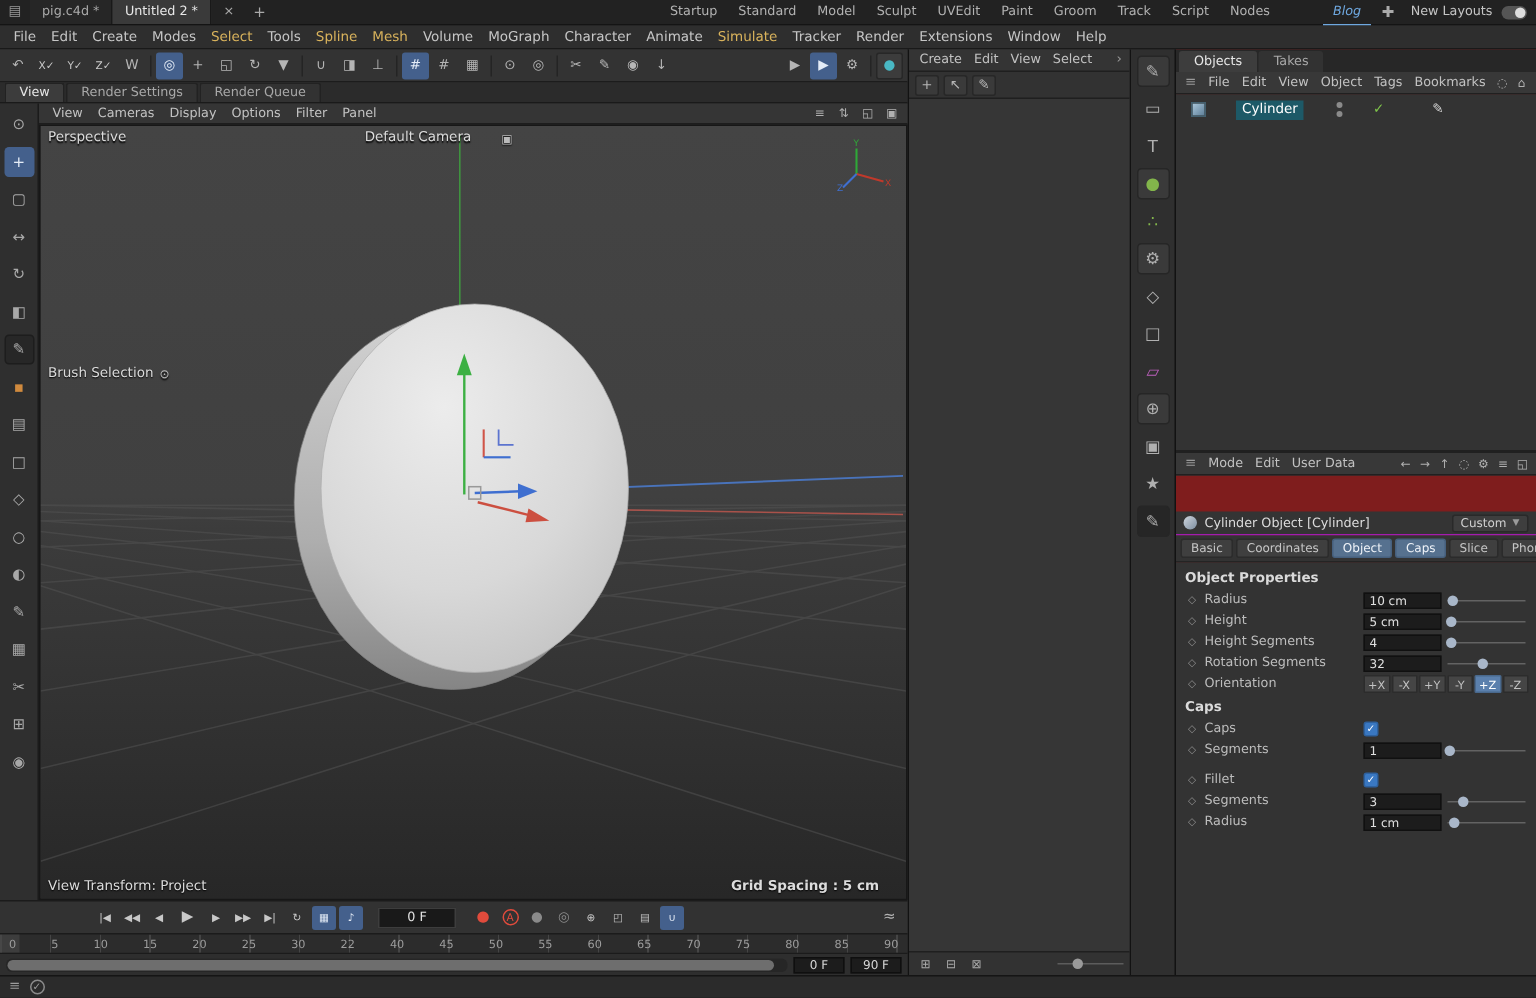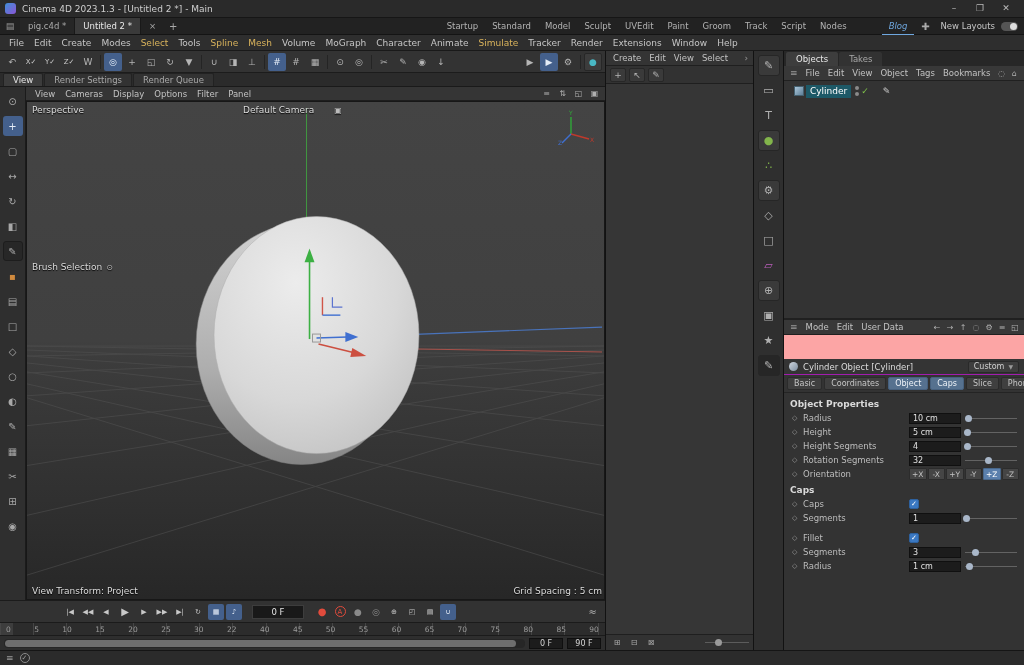--- a/index.html
+++ b/index.html
@@ -64,21 +64,21 @@
 
   .viewport { flex:1; position:relative; overflow:hidden; border:1px solid #171717; }
   .viewport svg.scene { position:absolute; inset:0; width:100%; height:100%; }
   .vp-label { position:absolute; font-size:9px; color:#dcdcdc; text-shadow:0 1px 1px #000; }
   .lbl-perspective { left:5px; top:3px; }
   .lbl-camera { left:46%; top:3px; transform:translateX(-50%); display:flex; gap:20px; align-items:center; }
   .lbl-camera .cam-ic { font-size:8px; color:#bbb; }
   .lbl-brush { left:5px; top:160px; display:flex; gap:4px; align-items:center; }
   .lbl-brush .bi { font-size:8px; color:#bbb; }
   .lbl-transform { left:5px; bottom:3px; }
-  .lbl-grid { right:2px; bottom:3px; }
+  .lbl-grid { right:18px; bottom:3px;font-weight:bold; }
   .axis-widget { position:absolute; right:8px; top:6px; width:38px; height:38px; }
 
   
   .transport { height:22px; background:#323232; border-top:1px solid #1b1b1b; display:flex; align-items:center; gap:2px; padding:0 8px 0 62px; }
   .tbtn { min-width:16px; height:16px; border-radius:2px; display:flex; align-items:center; justify-content:center; font-size:7px; color:#c8c8c8; }
   .tbtn.big { font-size:10px; min-width:18px; }
   .tbtn.active { background:#44608c; color:#e4ecf7; }
   .tbtn.rec { color:#e14b3c; font-size:10px; }
   .tbtn.autok { color:#e14b3c; }
   .tbtn.autok span { border:1px solid #e14b3c; border-radius:50%; width:11px; height:11px; display:flex; align-items:center; justify-content:center; font-size:7px; }
@@ -112,32 +112,32 @@
 
   
   .right-strip { width:30px; background:#2f2f2f; border-right:1px solid #121212; display:flex; flex-direction:column; align-items:center; gap:4px; padding-top:4px; }
   .rs { width:22px; height:21px; display:flex; align-items:center; justify-content:center; font-size:11px; color:#b0b0b0; border-radius:3px; }
   .rs.boxed { background:#3a3a3a; border:1px solid #262626; }
   .rs.dark { background:#262626; }
   .rs.green { color:#82b54b; }
   .rs.magenta { color:#bb5fbb; }
 
   
-  .right-col { width:240px; display:flex; flex-direction:column; background:#fca5a5; }
+  .right-col { width:240px; display:flex; flex-direction:column; background:#7f1d1d; }
   .rtabs { height:15px; background:#272727; display:flex; gap:1px; padding:1px 2px 0; }
   .rtab { padding:0 10px; font-size:8.5px; line-height:14px; color:#a8a8a8; background:#323232; border-radius:2px 2px 0 0; }
   .rtab.active { background:#3d3d3d; color:#e8e8e8; }
   .pmenu { height:15px; display:flex; align-items:center; gap:1px; background:#383838; border-bottom:1px solid #202020; padding:0 3px; }
   .pmi { padding:0 4px; font-size:8.5px; color:#c2c2c2; }
   .pmenu .burger { color:#9a9a9a; font-size:9px; padding:0 3px; }
   .pmenu .ric { margin-left:auto; display:flex; gap:1px; }
   .pmenu .ric .ic { width:12px; height:12px; display:flex; align-items:center; justify-content:center; font-size:8px; color:#b0b0b0; }
 
   .objects-body { height:237px; background:#333; padding:2px 0; }
-  .tree-row { height:16px; display:flex; align-items:center; gap:2px; padding:0 4px 0 10px; }
+  .tree-row { height:16px; display:flex; align-items:center; gap:20px; padding:0 4px 0 10px; }
   .obj-cube { width:10px; height:10px; background:linear-gradient(135deg,#aac6da,#5e7f98); border:1px solid #44606f; }
   .tree-label { font-size:9px; color:#fff; background:#1d5967; padding:0 4px; line-height:13px; }
   .vdots { display:flex; flex-direction:column; gap:2px; margin-left:2px; }
   .dot { width:4px; height:4px; border-radius:50%; background:#8a8a8a; }
   .tree-check { color:#7ec24a; font-size:9px; }
   .tree-pen { color:#d0d0d0; font-size:9px; margin-left:12px; }
 
   .attr-panel { flex:1; display:flex; flex-direction:column; border-top:2px solid #202020; min-height:0; }
   .attr-title { height:16px; display:flex; align-items:center; gap:5px; padding:0 5px; background:#343434; border-bottom:1px solid #a21caf;margin-top:24px; }
   .obj-ic { width:9px; height:9px; border-radius:50%; background:linear-gradient(135deg,#cfd6de,#7d8ea0); }
@@ -167,29 +167,20 @@
   
   .statusbar { height:15px; background:#2b2b2b; border-top:1px solid #151515; display:flex; align-items:center; gap:6px; padding:0 6px; }
   .sb-ic { font-size:9px; color:#9c9c9c; }
   .sb-check { width:10px; height:10px; border:1px solid #8a8a8a; border-radius:50%; font-size:7px; color:#9c9c9c; display:flex; align-items:center; justify-content:center; }
 </style>
 </head>
 <body>
 
 <div class="app">
 
-  <div class="titlebar">
-    <div class="app-icon"></div>
-    <div class="title-text">Cinema 4D 2023.1.3 - [Untitled 2 *] - Main</div>
-    <div class="win-controls">
-      <div class="win-btn">–</div>
-      <div class="win-btn">❐</div>
-      <div class="win-btn close">✕</div>
-    </div>
-  </div>
 
   <div class="doctabs">
     <div class="dt-icon">▤</div>
     <div style="display:flex">
 
     <div class="dtab">
           <span>pig.c4d *</span>
         </div>
         <div class="dtab active">
           <span>Untitled 2 *</span>

